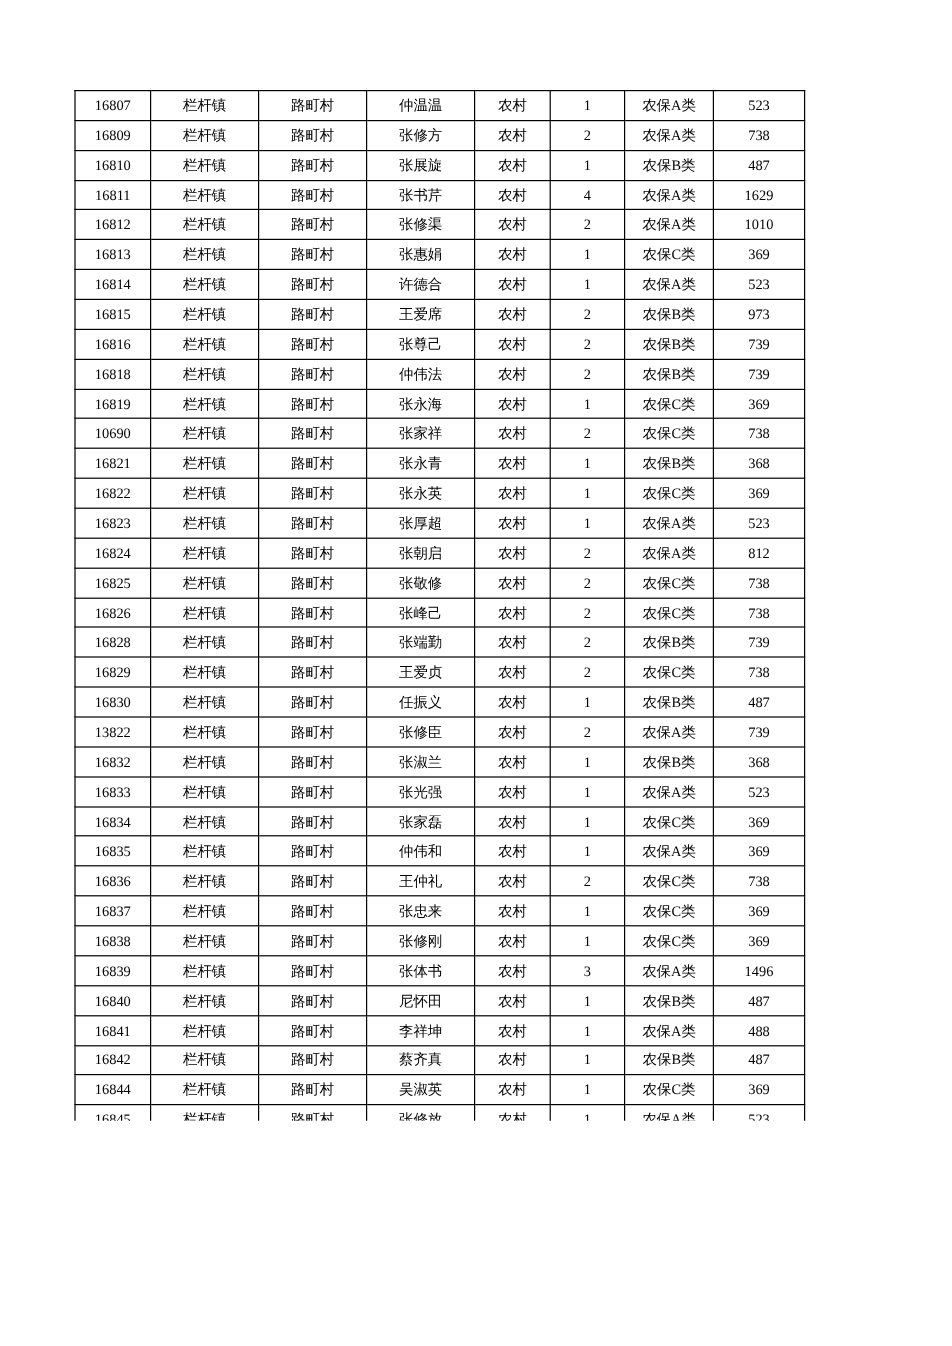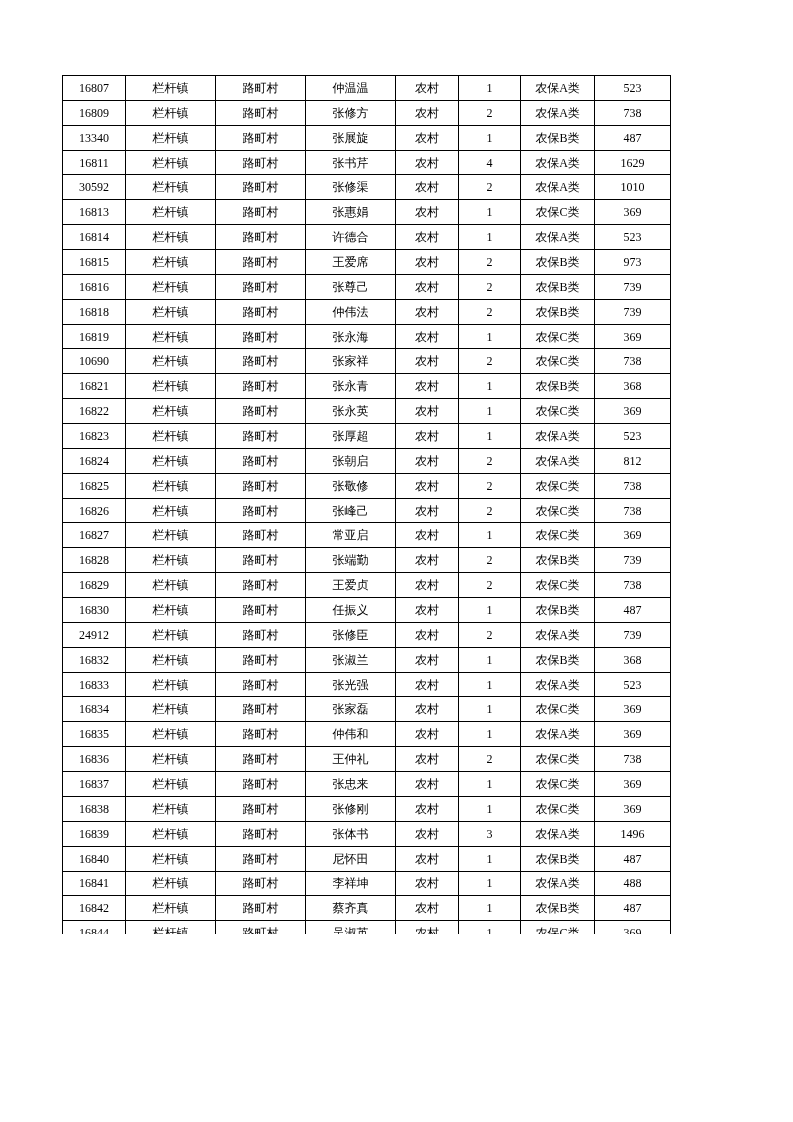--- a/index.html
+++ b/index.html
@@ -82,41 +82,41 @@
           <td>16809</td>
           <td>栏杆镇</td>
           <td>路町村</td>
           <td>张修方</td>
           <td>农村</td>
           <td>2</td>
           <td>农保A类</td>
           <td>738</td>
         </tr>
         <tr>
-          <td>13340</td>
+          <td>16810</td>
           <td>栏杆镇</td>
           <td>路町村</td>
           <td>张展旋</td>
           <td>农村</td>
           <td>1</td>
           <td>农保B类</td>
           <td>487</td>
         </tr>
         <tr>
           <td>16811</td>
           <td>栏杆镇</td>
           <td>路町村</td>
           <td>张书芹</td>
           <td>农村</td>
           <td>4</td>
           <td>农保A类</td>
           <td>1629</td>
         </tr>
         <tr>
-          <td>30592</td>
+          <td>16812</td>
           <td>栏杆镇</td>
           <td>路町村</td>
           <td>张修渠</td>
           <td>农村</td>
           <td>2</td>
           <td>农保A类</td>
           <td>1010</td>
         </tr>
         <tr>
           <td>16813</td>
@@ -242,30 +242,20 @@
           <td>16826</td>
           <td>栏杆镇</td>
           <td>路町村</td>
           <td>张峰己</td>
           <td>农村</td>
           <td>2</td>
           <td>农保C类</td>
           <td>738</td>
         </tr>
         <tr>
-          <td>16827</td>
-          <td>栏杆镇</td>
-          <td>路町村</td>
-          <td>常亚启</td>
-          <td>农村</td>
-          <td>1</td>
-          <td>农保C类</td>
-          <td>369</td>
-        </tr>
-        <tr>
           <td>16828</td>
           <td>栏杆镇</td>
           <td>路町村</td>
           <td>张端勤</td>
           <td>农村</td>
           <td>2</td>
           <td>农保B类</td>
           <td>739</td>
         </tr>
         <tr>
@@ -282,21 +272,21 @@
           <td>16830</td>
           <td>栏杆镇</td>
           <td>路町村</td>
           <td>任振义</td>
           <td>农村</td>
           <td>1</td>
           <td>农保B类</td>
           <td>487</td>
         </tr>
         <tr>
-          <td>24912</td>
+          <td>13822</td>
           <td>栏杆镇</td>
           <td>路町村</td>
           <td>张修臣</td>
           <td>农村</td>
           <td>2</td>
           <td>农保A类</td>
           <td>739</td>
         </tr>
         <tr>
           <td>16832</td>

